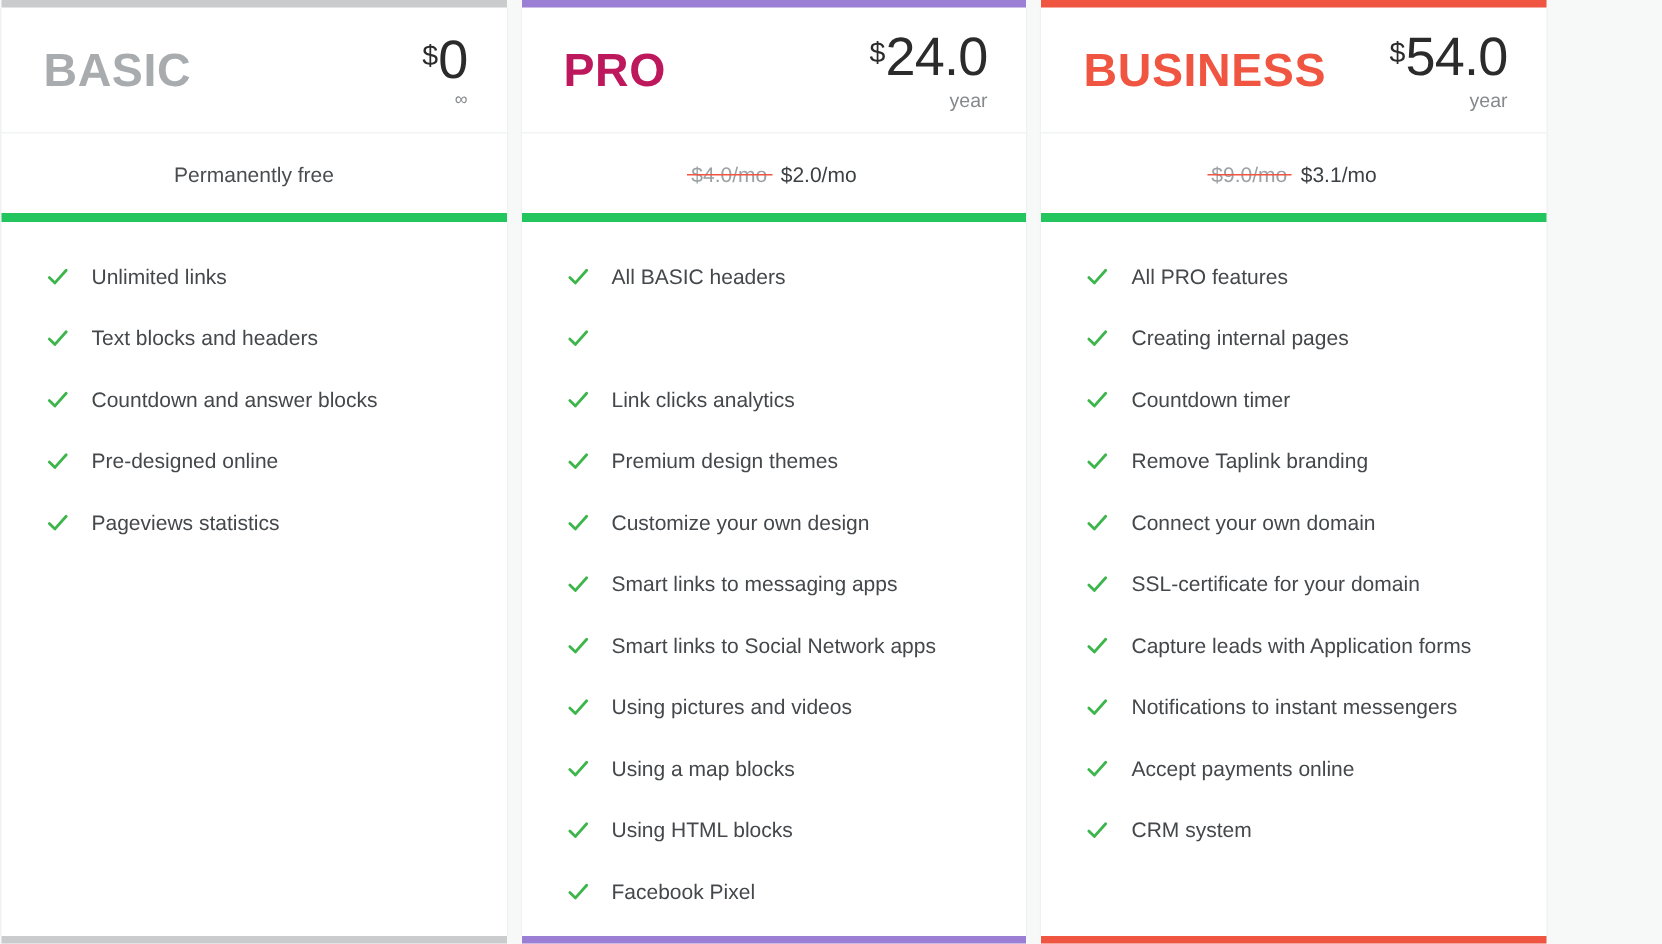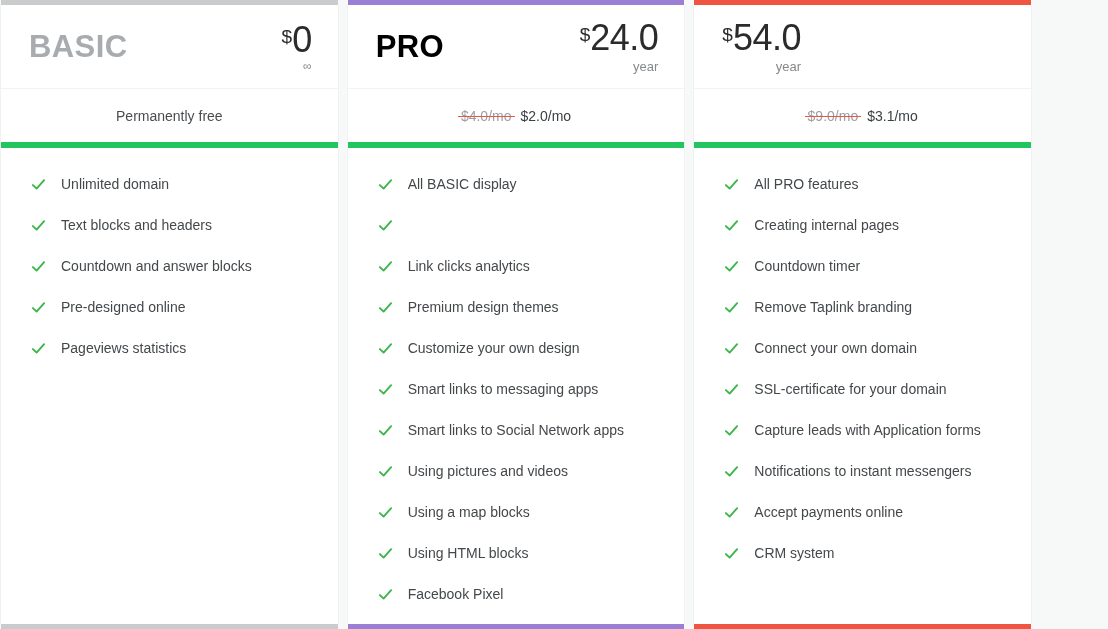--- a/index.html
+++ b/index.html
@@ -171,21 +171,21 @@
         </div>
       </div>
       <div class="card-subtitle">
         <span>Permanently free</span>
       </div>
       <ul class="feature-list">
         <li class="feature-item">
           <svg viewBox="0 0 16 16" class="check-icon">
             <path d="M2 8.6 L6 12.4 L14 3.4" fill="none" stroke="#3cb54a" stroke-width="2" stroke-linecap="round" stroke-linejoin="round"></path>
           </svg>
-          <span class="feature-label">Unlimited domain</span>
+          <span class="feature-label">Unlimited links</span>
         </li>
         <li class="feature-item">
           <svg viewBox="0 0 16 16" class="check-icon">
             <path d="M2 8.6 L6 12.4 L14 3.4" fill="none" stroke="#3cb54a" stroke-width="2" stroke-linecap="round" stroke-linejoin="round"></path>
           </svg>
           <span class="feature-label">Text blocks and headers</span>
         </li>
         <li class="feature-item">
           <svg viewBox="0 0 16 16" class="check-icon">
             <path d="M2 8.6 L6 12.4 L14 3.4" fill="none" stroke="#3cb54a" stroke-width="2" stroke-linecap="round" stroke-linejoin="round"></path>
@@ -203,39 +203,39 @@
             <path d="M2 8.6 L6 12.4 L14 3.4" fill="none" stroke="#3cb54a" stroke-width="2" stroke-linecap="round" stroke-linejoin="round"></path>
           </svg>
           <span class="feature-label">Pageviews statistics</span>
         </li>
       </ul>
     </div>
     <div class="plan-card">
       <div class="accent-bar top" style="background: rgb(155, 127, 212);"></div>
       <div class="accent-bar bottom" style="background: rgb(155, 127, 212);"></div>
       <div class="card-header">
-        <div class="plan-name" style="color: #000000;">PRO</div>
+        <div class="plan-name" style="color: #be185d;">PRO</div>
         <div class="price-block">
           <div class="price-main">
             <span class="currency">$</span>
             <span class="amount">24.0</span>
           </div>
           <div class="period">year</div>
         </div>
       </div>
       <div class="card-subtitle">
         <span class="old-price">$4.0/mo</span>
         <span class="new-price">$2.0/mo</span>
       </div>
       <ul class="feature-list">
         <li class="feature-item">
           <svg viewBox="0 0 16 16" class="check-icon">
             <path d="M2 8.6 L6 12.4 L14 3.4" fill="none" stroke="#3cb54a" stroke-width="2" stroke-linecap="round" stroke-linejoin="round"></path>
           </svg>
-          <span class="feature-label">All BASIC display</span>
+          <span class="feature-label">All BASIC headers</span>
         </li>
         <li class="feature-item">
           <svg viewBox="0 0 16 16" class="check-icon">
             <path d="M2 8.6 L6 12.4 L14 3.4" fill="none" stroke="#3cb54a" stroke-width="2" stroke-linecap="round" stroke-linejoin="round"></path>
           </svg>
         </li>
         <li class="feature-item">
           <svg viewBox="0 0 16 16" class="check-icon">
             <path d="M2 8.6 L6 12.4 L14 3.4" fill="none" stroke="#3cb54a" stroke-width="2" stroke-linecap="round" stroke-linejoin="round"></path>
           </svg>
@@ -288,20 +288,21 @@
             <path d="M2 8.6 L6 12.4 L14 3.4" fill="none" stroke="#3cb54a" stroke-width="2" stroke-linecap="round" stroke-linejoin="round"></path>
           </svg>
           <span class="feature-label">Facebook Pixel</span>
         </li>
       </ul>
     </div>
     <div class="plan-card">
       <div class="accent-bar top" style="background: rgb(239, 85, 64);"></div>
       <div class="accent-bar bottom" style="background: rgb(239, 85, 64);"></div>
       <div class="card-header">
+        <div class="plan-name" style="color: rgb(239, 85, 64);">BUSINESS</div>
         <div class="price-block">
           <div class="price-main">
             <span class="currency">$</span>
             <span class="amount">54.0</span>
           </div>
           <div class="period">year</div>
         </div>
       </div>
       <div class="card-subtitle">
         <span class="old-price">$9.0/mo</span>

